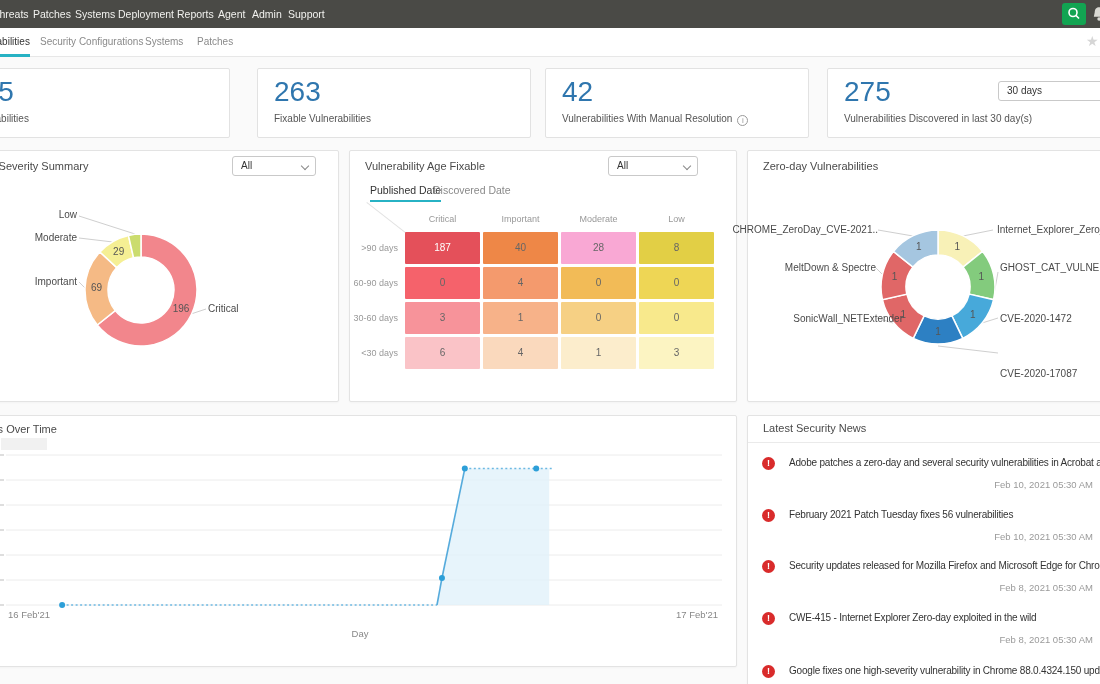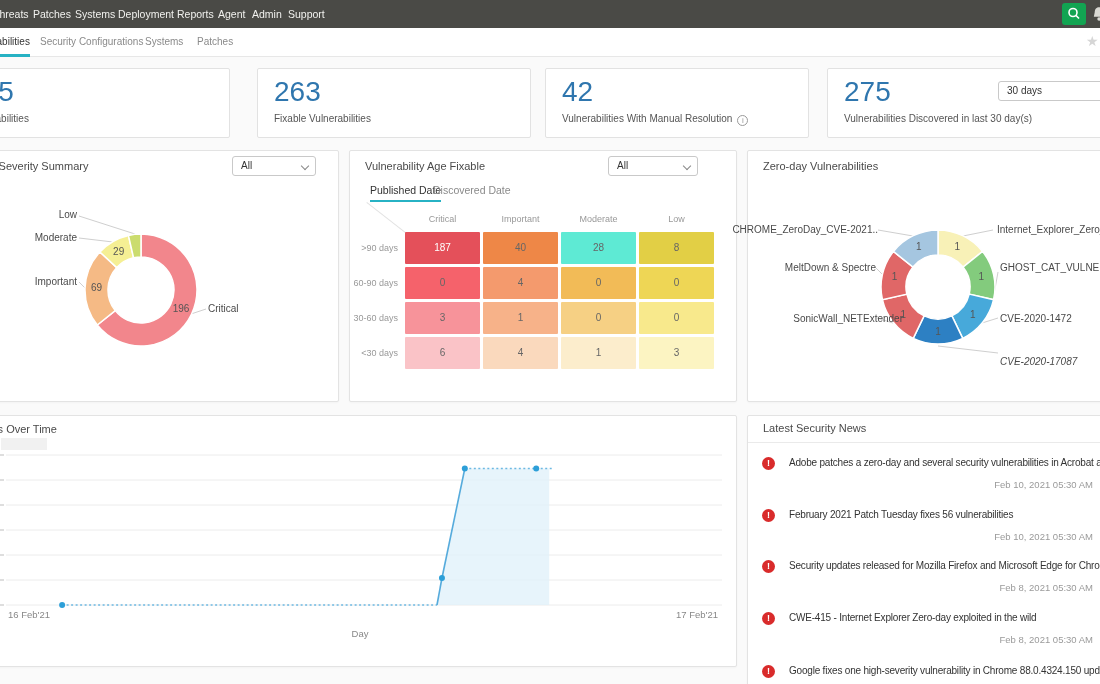--- a/index.html
+++ b/index.html
@@ -154,21 +154,21 @@
 <div class="mtab" style="left:433px;top:184px;">Discovered Date</div>
 <div class="mdiag"></div>
 <div id="matrix-mount">
     <div class="mcolhead" style="left: 405px; top: 214px; width: 75px;">Critical</div>
     <div class="mcolhead" style="left: 483px; top: 214px; width: 75px;">Important</div>
     <div class="mcolhead" style="left: 561px; top: 214px; width: 75px;">Moderate</div>
     <div class="mcolhead" style="left: 639px; top: 214px; width: 75px;">Low</div>
     <div class="mrowhead" style="left: 340px; top: 232px; width: 58px; line-height: 32px;">&gt;90 days</div>
     <div class="mcell" style="left: 405px; top: 232px; width: 75px; height: 32px; line-height: 32px; background: rgb(228, 80, 90); color: rgb(255, 255, 255);">187</div>
     <div class="mcell" style="left: 483px; top: 232px; width: 75px; height: 32px; line-height: 32px; background: rgb(238, 135, 71); color: rgb(102, 102, 102);">40</div>
-    <div class="mcell" style="left: 561px; top: 232px; width: 75px; height: 32px; line-height: 32px; background: #5eead4; color: rgb(102, 102, 102);">28</div>
+    <div class="mcell" style="left: 561px; top: 232px; width: 75px; height: 32px; line-height: 32px; background: #f9a8d4; color: rgb(102, 102, 102);">28</div>
     <div class="mcell" style="left: 639px; top: 232px; width: 75px; height: 32px; line-height: 32px; background: rgb(226, 207, 69); color: rgb(102, 102, 102);">8</div>
     <div class="mrowhead" style="left: 340px; top: 267px; width: 58px; line-height: 32px;">60-90 days</div>
     <div class="mcell" style="left: 405px; top: 267px; width: 75px; height: 32px; line-height: 32px; background: rgb(245, 98, 107); color: rgb(102, 102, 102);">0</div>
     <div class="mcell" style="left: 483px; top: 267px; width: 75px; height: 32px; line-height: 32px; background: rgb(244, 154, 109); color: rgb(102, 102, 102);">4</div>
     <div class="mcell" style="left: 561px; top: 267px; width: 75px; height: 32px; line-height: 32px; background: rgb(242, 187, 87); color: rgb(102, 102, 102);">0</div>
     <div class="mcell" style="left: 639px; top: 267px; width: 75px; height: 32px; line-height: 32px; background: rgb(238, 214, 85); color: rgb(102, 102, 102);">0</div>
     <div class="mrowhead" style="left: 340px; top: 302px; width: 58px; line-height: 32px;">30-60 days</div>
     <div class="mcell" style="left: 405px; top: 302px; width: 75px; height: 32px; line-height: 32px; background: rgb(247, 147, 154); color: rgb(102, 102, 102);">3</div>
     <div class="mcell" style="left: 483px; top: 302px; width: 75px; height: 32px; line-height: 32px; background: rgb(247, 178, 137); color: rgb(102, 102, 102);">1</div>
     <div class="mcell" style="left: 561px; top: 302px; width: 75px; height: 32px; line-height: 32px; background: rgb(246, 208, 132); color: rgb(102, 102, 102);">0</div>
@@ -206,21 +206,21 @@
     <text x="16.61570790790885" y="53.09781843894402" text-anchor="middle" font-size="10" fill="#555">1</text>
     <path d="M15.435605499322293,24.4610812940522 A57,57 0 0 1 59.999999999999986,3 L59.99999999999999,28 A32,32 0 0 0 34.98139256102304,40.04832634052053 Z" fill="#a5c6e0" stroke="#fff" stroke-width="1.5"></path>
     <text x="40.69217360926865" y="22.906885378342352" text-anchor="middle" font-size="10" fill="#555">1</text>
   </svg>
 <div class="dlabel r" style="left:730px;top:224px;width:148px;">CHROME_ZeroDay_CVE-2021..</div>
 <div class="dlabel" style="left:997px;top:224px;">Internet_Explorer_Zero_day</div>
 <div class="dlabel r" style="left:776px;top:262px;width:100px;">MeltDown &amp; Spectre</div>
 <div class="dlabel" style="left:1000px;top:262px;">GHOST_CAT_VULNERABILITY</div>
 <div class="dlabel r" style="left:767px;top:313px;width:110px;margin-left:26px;">SonicWall_NETExtender</div>
 <div class="dlabel" style="left:1000px;top:313px;">CVE-2020-1472</div>
-<div class="dlabel" style="left:1000px;top:356px;font-style:italic;">CVE-2020-17087</div>
+<div class="dlabel" style="left:1000px;top:368px;">CVE-2020-17087</div>
 
 <div class="panel" style="left:-50px;top:415px;width:787px;height:252px;"></div>
 <div class="ptitle" style="left:-65px;top:423px;">Vulnerabilities Over Time</div>
 <div class="chip" style="left:1px;top:438px;width:46px;height:12px;"></div>
 <svg class="abs" style="left:0;top:445px;" width="740" height="200" id="overtime-svg">
     <line x1="6" y1="10" x2="722" y2="10" stroke="#ececec" stroke-width="1"></line>
     <line x1="0" y1="10" x2="4" y2="10" stroke="#bdbdbd" stroke-width="1"></line>
     <line x1="6" y1="35" x2="722" y2="35" stroke="#ececec" stroke-width="1"></line>
     <line x1="0" y1="35" x2="4" y2="35" stroke="#bdbdbd" stroke-width="1"></line>
     <line x1="6" y1="60" x2="722" y2="60" stroke="#ececec" stroke-width="1"></line>

